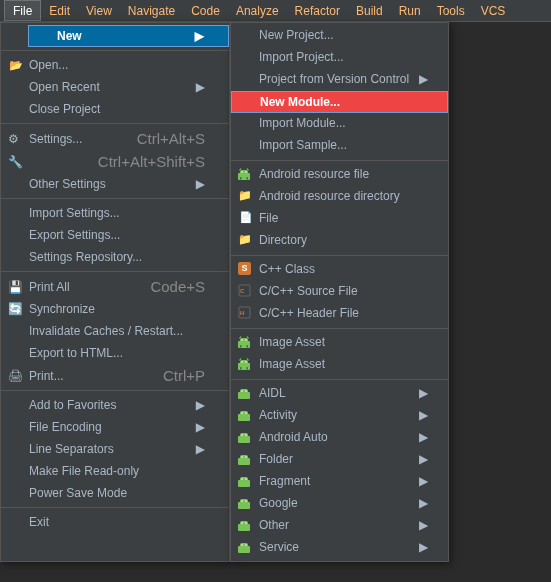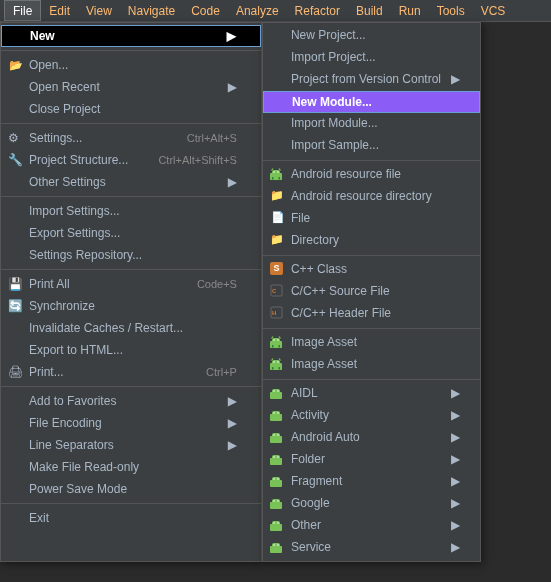--- a/index.html
+++ b/index.html
@@ -68,29 +68,30 @@
       display: flex;
       align-items: center;
       padding: 3px 24px 3px 28px;
       cursor: pointer;
       position: relative;
       color: #a9b7c6;
       white-space: nowrap;
       min-height: 22px;
     }
     .menu-item.highlighted {
-      background: #000000;
+      background: #0369a1;
       border: 1px solid #6b9ed4;
       color: #ffffff;
+      margin-left: 27px;
     }
     .menu-item .shortcut {
       margin-left: auto;
       padding-left: 30px;
       color: #888;
-      font-size: 11px;
+      font-size: 15px;
     }
     .menu-item .arrow {
       margin-left: auto;
       padding-left: 10px;
     }
     .menu-separator {
       height: 1px;
       background: #555;
       margin: 3px 0;
     }
@@ -250,21 +251,20 @@
 
     <div class="menu-separator"></div>
 
     <div class="menu-item">
       <span style="position:absolute;left:7px;font-size:12px;">⚙</span>
       <span>Settings...</span>
       <span class="shortcut">Ctrl+Alt+S</span>
     </div>
     <div class="menu-item">
       <span style="position:absolute;left:7px;font-size:12px;">🔧</span>
-      <span>Project Structure...</span>
       <span class="shortcut">Ctrl+Alt+Shift+S</span>
     </div>
     <div class="menu-item">
       <span>Other Settings</span>
       <span class="arrow">▶</span>
     </div>
 
     <div class="menu-separator"></div>
 
     <div class="menu-item">
@@ -334,21 +334,21 @@
       <span>New Project...</span>
     </div>
     <div class="submenu-item">
       <span>Import Project...</span>
     </div>
     <div class="submenu-item">
       <span>Project from Version Control</span>
       <span class="arrow">▶</span>
     </div>
 
-    <div class="submenu-item highlighted" style="border: 1px solid #6b9ed4; background:#8b5cf6;">
+    <div class="submenu-item highlighted" style="border: 1px solid #6b9ed4; background:#ef4444;">
       <span style="color:#fff;font-weight:bold;">New Module...</span>
     </div>
 
     <div class="submenu-item">
       <span>Import Module...</span>
     </div>
     <div class="submenu-item">
       <span>Import Sample...</span>
     </div>
 

